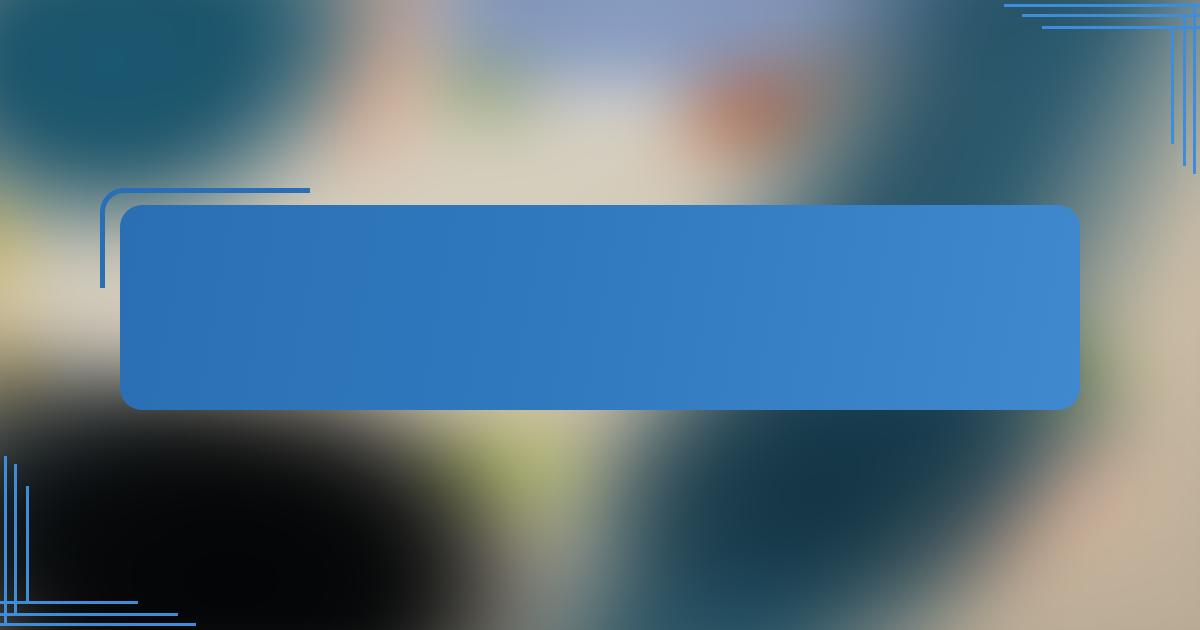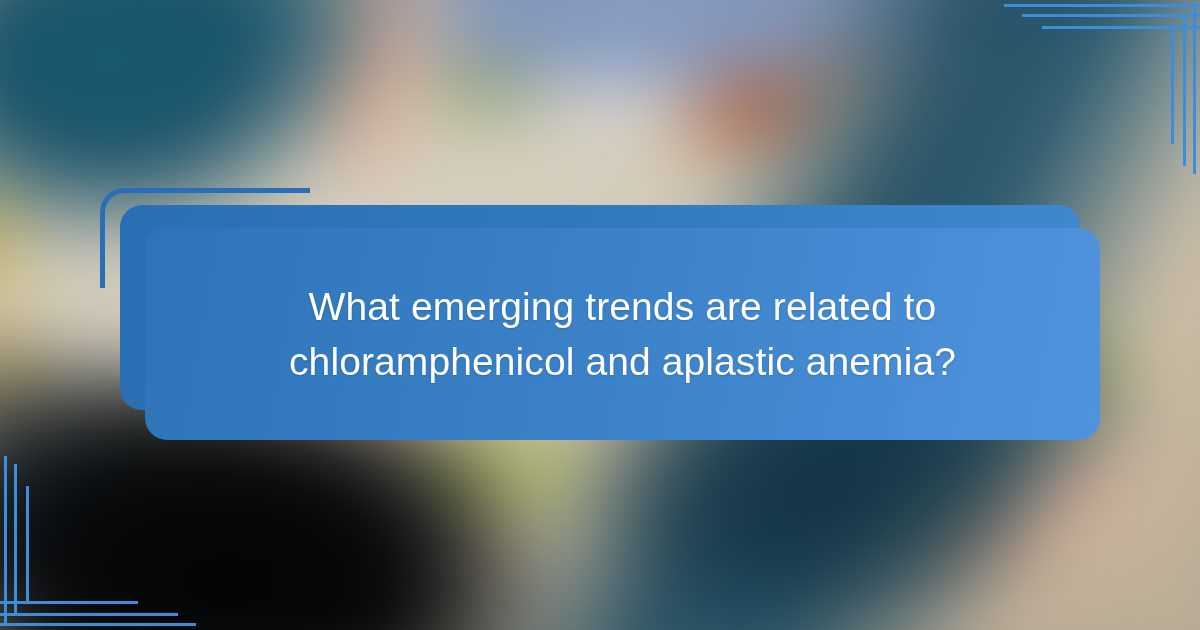--- a/index.html
+++ b/index.html
@@ -155,17 +155,14 @@
     <span style="bottom:4px;  left:4px; width:3px;  height:170px;"></span>
     <span style="bottom:14px; left:0;  width:178px; height:3px;"></span>
     <span style="bottom:14px; left:14px;width:3px;  height:152px;"></span>
     <span style="bottom:26px; left:0;  width:138px; height:3px;"></span>
     <span style="bottom:26px; left:26px;width:3px;  height:118px;"></span>
   </div>
 
   <div id="card-back"></div>
   <div id="card-outline"></div>
 
-  <div id="card-front">
-    <p id="question-text">What emerging trends are related to chloramphenicol and aplastic anemia?</p>
-  </div>
 
 </div>
 
 </body></html>

